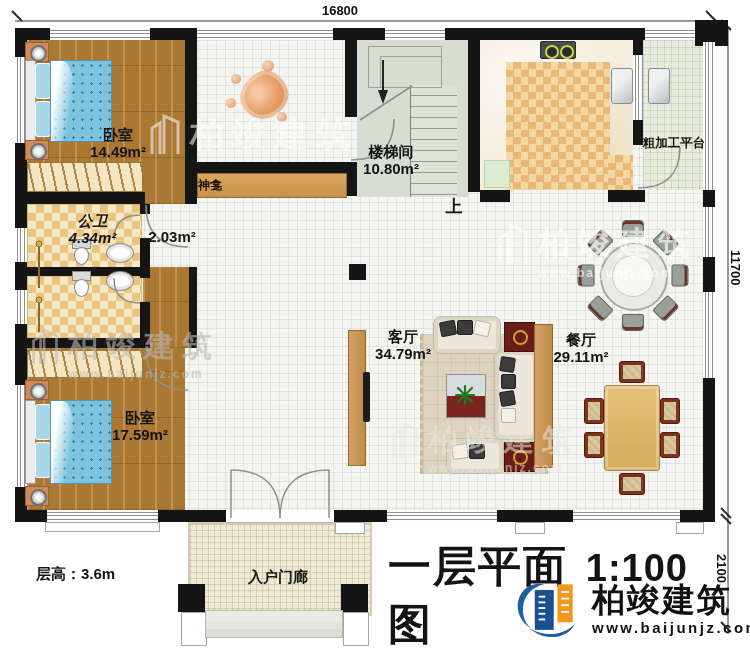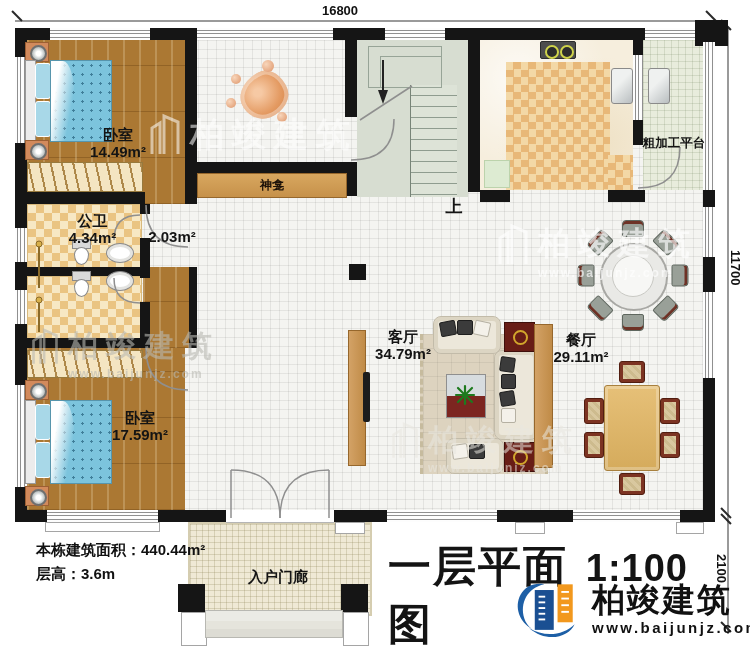--- a/index.html
+++ b/index.html
@@ -197,21 +197,21 @@
   <div class="nstand" style="left:25px;top:486px;width:22px;height:18px;">
       <div class="lamp" style="left:4px;top:2px;"></div>
     </div>
 
   <div class="abs" style="left:240px;top:72px;width:48px;height:46px;background:radial-gradient(ellipse at 40% 40%,#f6c9a4 10%,#e49b63 55%,#d07a3e 100%);border-radius:62% 38% 55% 45% / 50% 55% 45% 50%;transform:rotate(-22deg);box-shadow:inset 0 0 0 4px rgba(255,255,255,.35);"></div>
   <div class="abs" style="left:262px;top:60px;width:12px;height:12px;border-radius:50%;background:radial-gradient(circle at 35% 35%,#f8d6bb,#dd9468);"></div>
   <div class="abs" style="left:231px;top:74px;width:10px;height:10px;border-radius:50%;background:radial-gradient(circle at 35% 35%,#f8d6bb,#dd9468);"></div>
   <div class="abs" style="left:226px;top:98px;width:10px;height:10px;border-radius:50%;background:radial-gradient(circle at 35% 35%,#f8d6bb,#dd9468);"></div>
   <div class="abs" style="left:277px;top:112px;width:10px;height:10px;border-radius:50%;background:radial-gradient(circle at 35% 35%,#f8d6bb,#dd9468);"></div>
 
-  <div class="abs" style="left:197px;top:173px;width:148px;height:23px;background:linear-gradient(180deg,#d8a75f,#c6914a);border:1px solid #96672c;display:flex;align-items:center;justify-content:center;">
+  <div class="abs" style="left:197px;top:173px;width:148px;height:23px;background:linear-gradient(180deg,#d8a75f,#c6914a);border:1px solid #96672c;display:flex;align-items:center;">
     <span class="rname sm" style="font-size:12px;color:#1d1208;">神龛</span>
   </div>
 
   <div class="abs" style="left:368px;top:46px;width:72px;height:40px;border:1px solid #97a497;"></div>
   <div class="abs" style="left:380px;top:56px;width:60px;height:30px;border:1px solid #97a497;"></div>
 
   <div class="abs" style="left:540px;top:41px;width:34px;height:16px;background:#4d4d4d;border:1px solid #2c2c2c;border-radius:2px;">
     <div class="abs" style="left:4px;top:3px;width:10px;height:10px;border-radius:50%;background:#2c2c2c;border:2px solid #cfd34a;"></div>
     <div class="abs" style="left:19px;top:3px;width:10px;height:10px;border-radius:50%;background:#2c2c2c;border:2px solid #cfd34a;"></div>
   </div>
@@ -302,27 +302,31 @@
       <line x1="472" y1="388" x2="458" y2="402"></line>
       <line x1="465" y1="386" x2="465" y2="404"></line>
       <line x1="456" y1="395" x2="474" y2="395"></line>
     </g>
   </svg>
 
   <div class="rlabel" style="left:73px;top:126px;width:90px;">
     <div class="rname">卧室</div>
     <div class="rarea">14.49m²</div>
   </div>
+  <div class="rlabel" style="left:346px;top:143px;width:90px;">
+    <div class="rname">楼梯间</div>
+    <div class="rarea">10.80m²</div>
+  </div>
   <div class="rlabel" style="left:440px;top:197px;width:28px;">
     <div class="rname" style="font-size:17px;">上</div>
   </div>
   <div class="rlabel" style="left:642px;top:136px;width:64px;">
     <div class="rname sm">粗加工平台</div>
   </div>
-  <div class="rlabel" style="left:55px;top:212px;width:75px;">
+  <div class="rlabel" style="left:55px;top:212px;width:75px;font-style:italic;">
     <div class="rname">公卫</div>
     <div class="rarea">4.34m²</div>
   </div>
   <div class="rlabel" style="left:146px;top:228px;width:52px;">
     <div class="rarea">2.03m²</div>
   </div>
   <div class="rlabel" style="left:358px;top:328px;width:90px;">
     <div class="rname">客厅</div>
     <div class="rarea">34.79m²</div>
   </div>
@@ -367,21 +371,20 @@
   <div class="wm" style="left:390px;top:420px;color:#e9e7e0;opacity:.55;">
     <svg width="30" height="40" viewBox="0 0 34 44">
         <path d="M4 42 V16 L12 11 V42 M16 42 V4 L30 10 V42" fill="none" stroke="currentColor" stroke-width="3"></path>
       </svg>
     <div>
       <div class="wmtxt" style="font-size:30px;">柏竣建筑</div>
       <div class="wmurl">www.baijunjz.com</div>
     </div>
   </div>
 
-  <div class="note" style="left:36px;top:541px;">本栋建筑面积：440.44m²</div>
   <div class="note" style="left:36px;top:565px;text-align:center;">层高：3.6m</div>
 
   <div id="titleblock">
     <div id="titlerow">
       <span id="bigtitle">一层平面图</span>
       <span id="scale">1:100</span>
     </div>
 
   </div>
 

